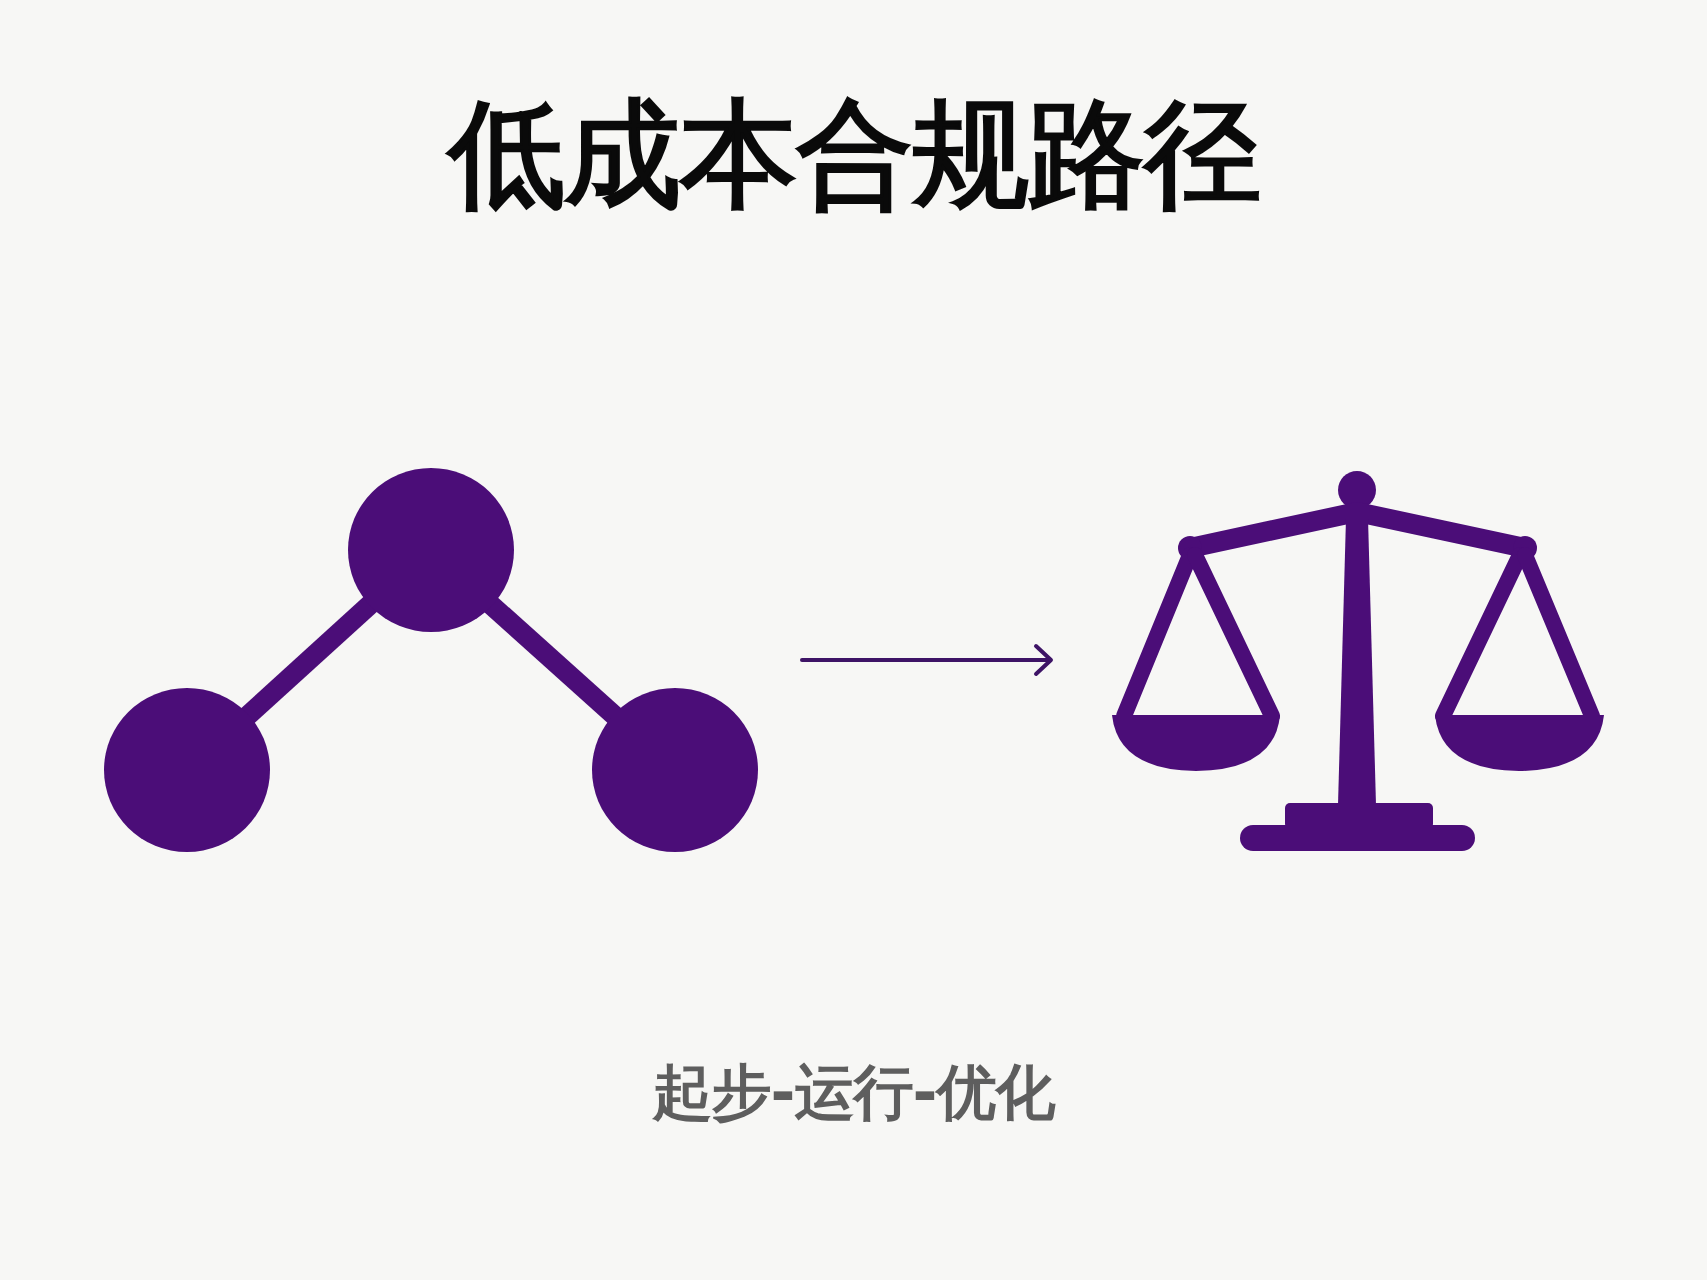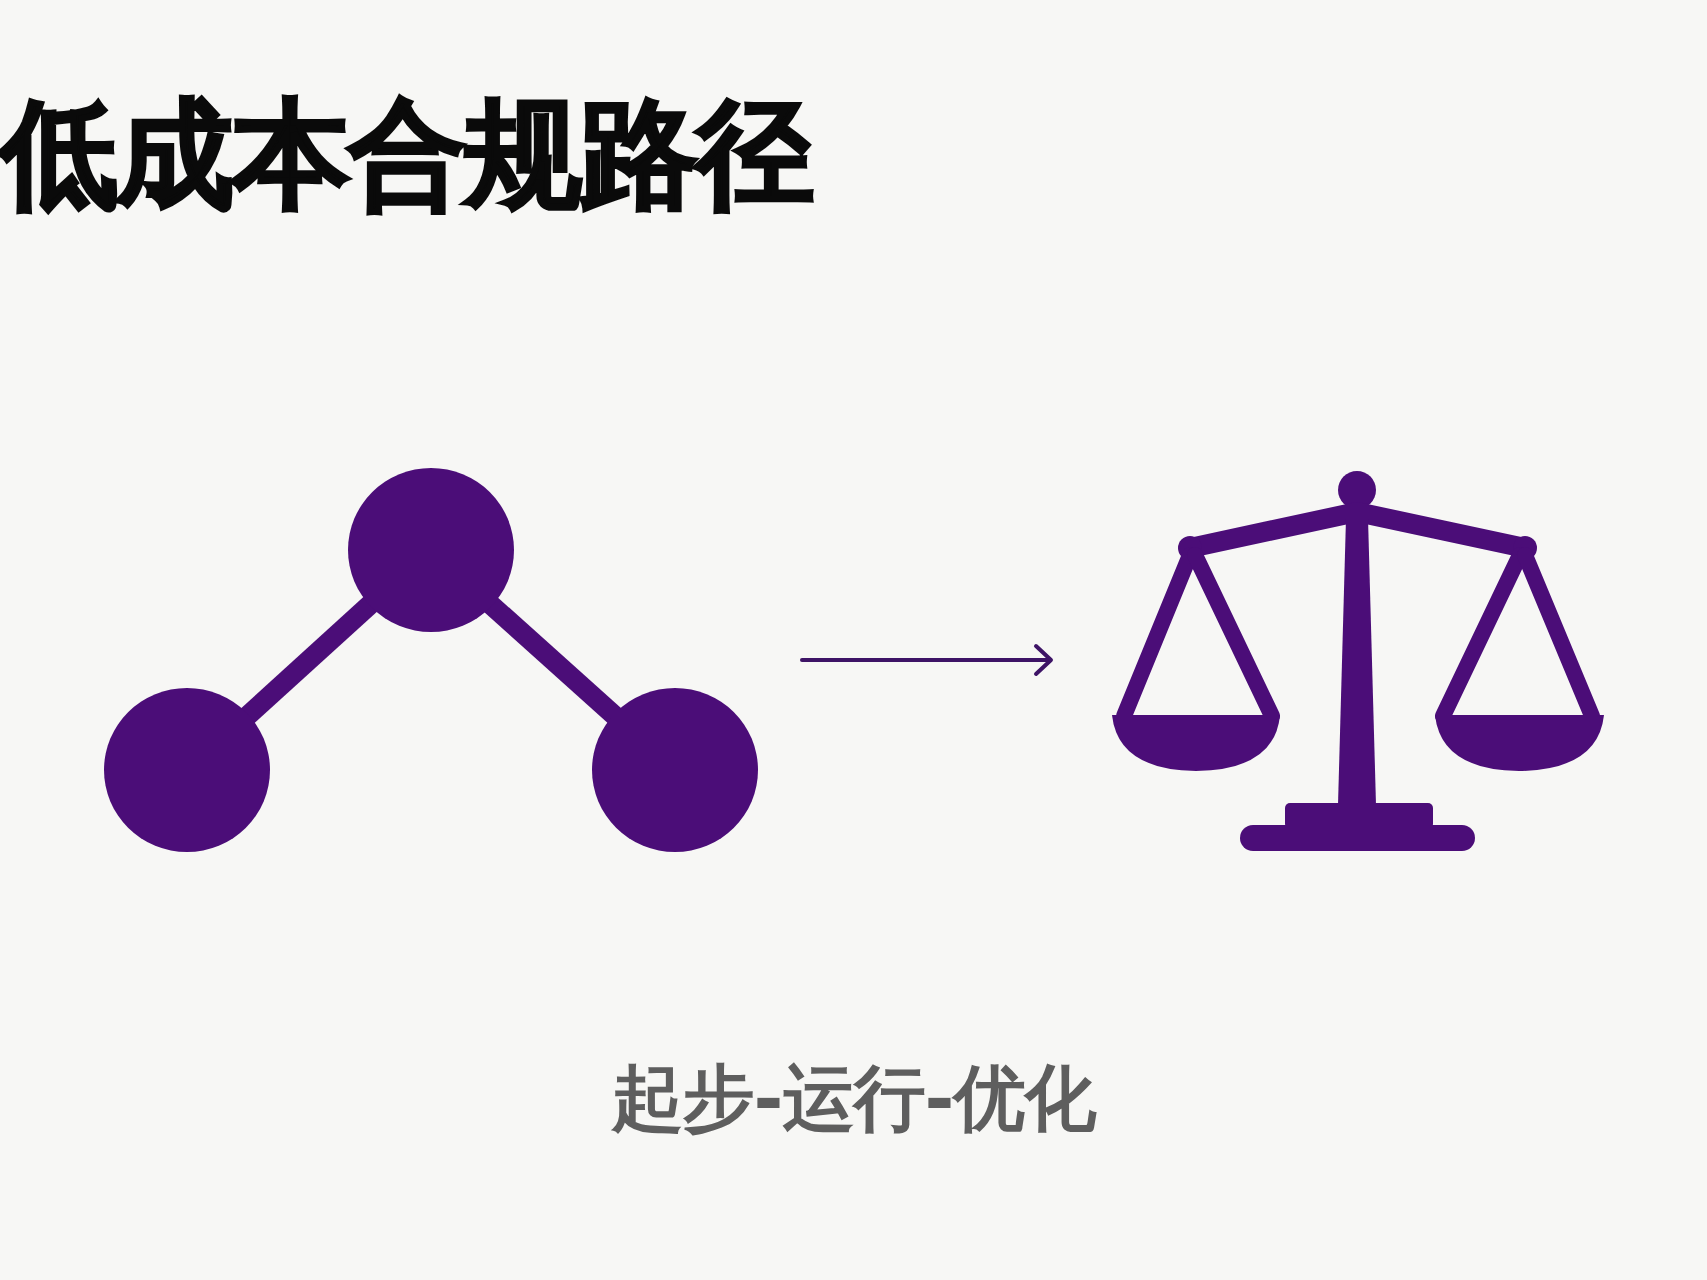--- a/index.html
+++ b/index.html
@@ -4,27 +4,27 @@
   <style>
     html, body { margin: 0; padding: 0; }
     body {
       width: 1707px; height: 1280px; overflow: hidden;
       background: #f7f7f5;
       position: relative;
       font-family: "DejaVu Sans", "Liberation Sans", sans-serif;
     }
     .title {
       position: absolute; left: 0; top: 95px; width: 1707px;
-      text-align: left; font-size: 118px; font-weight: 700; color: #0a0a0a;
+      text-align: center; font-size: 118px; font-weight: 400; color: #0a0a0a;
       letter-spacing: -2px; line-height: 1;
       -webkit-text-stroke: 3px #0a0a0a;
     }
     .subtitle {
       position: absolute; left: 0; top: 1062px; width: 1707px;
-      text-align: center; font-size: 72px; font-weight: 700; color: #5e5e5e;
+      text-align: center; font-size: 60px; font-weight: 700; color: #5e5e5e;
       letter-spacing: -1px; line-height: 1;
     }
     svg { position: absolute; }
   </style>
 </head>
 <body>
 
 <div class="title">低成本合规路径</div>
 
 <svg width="1707" height="1280" viewBox="0 0 1707 1280" style="left:0;top:0;">

